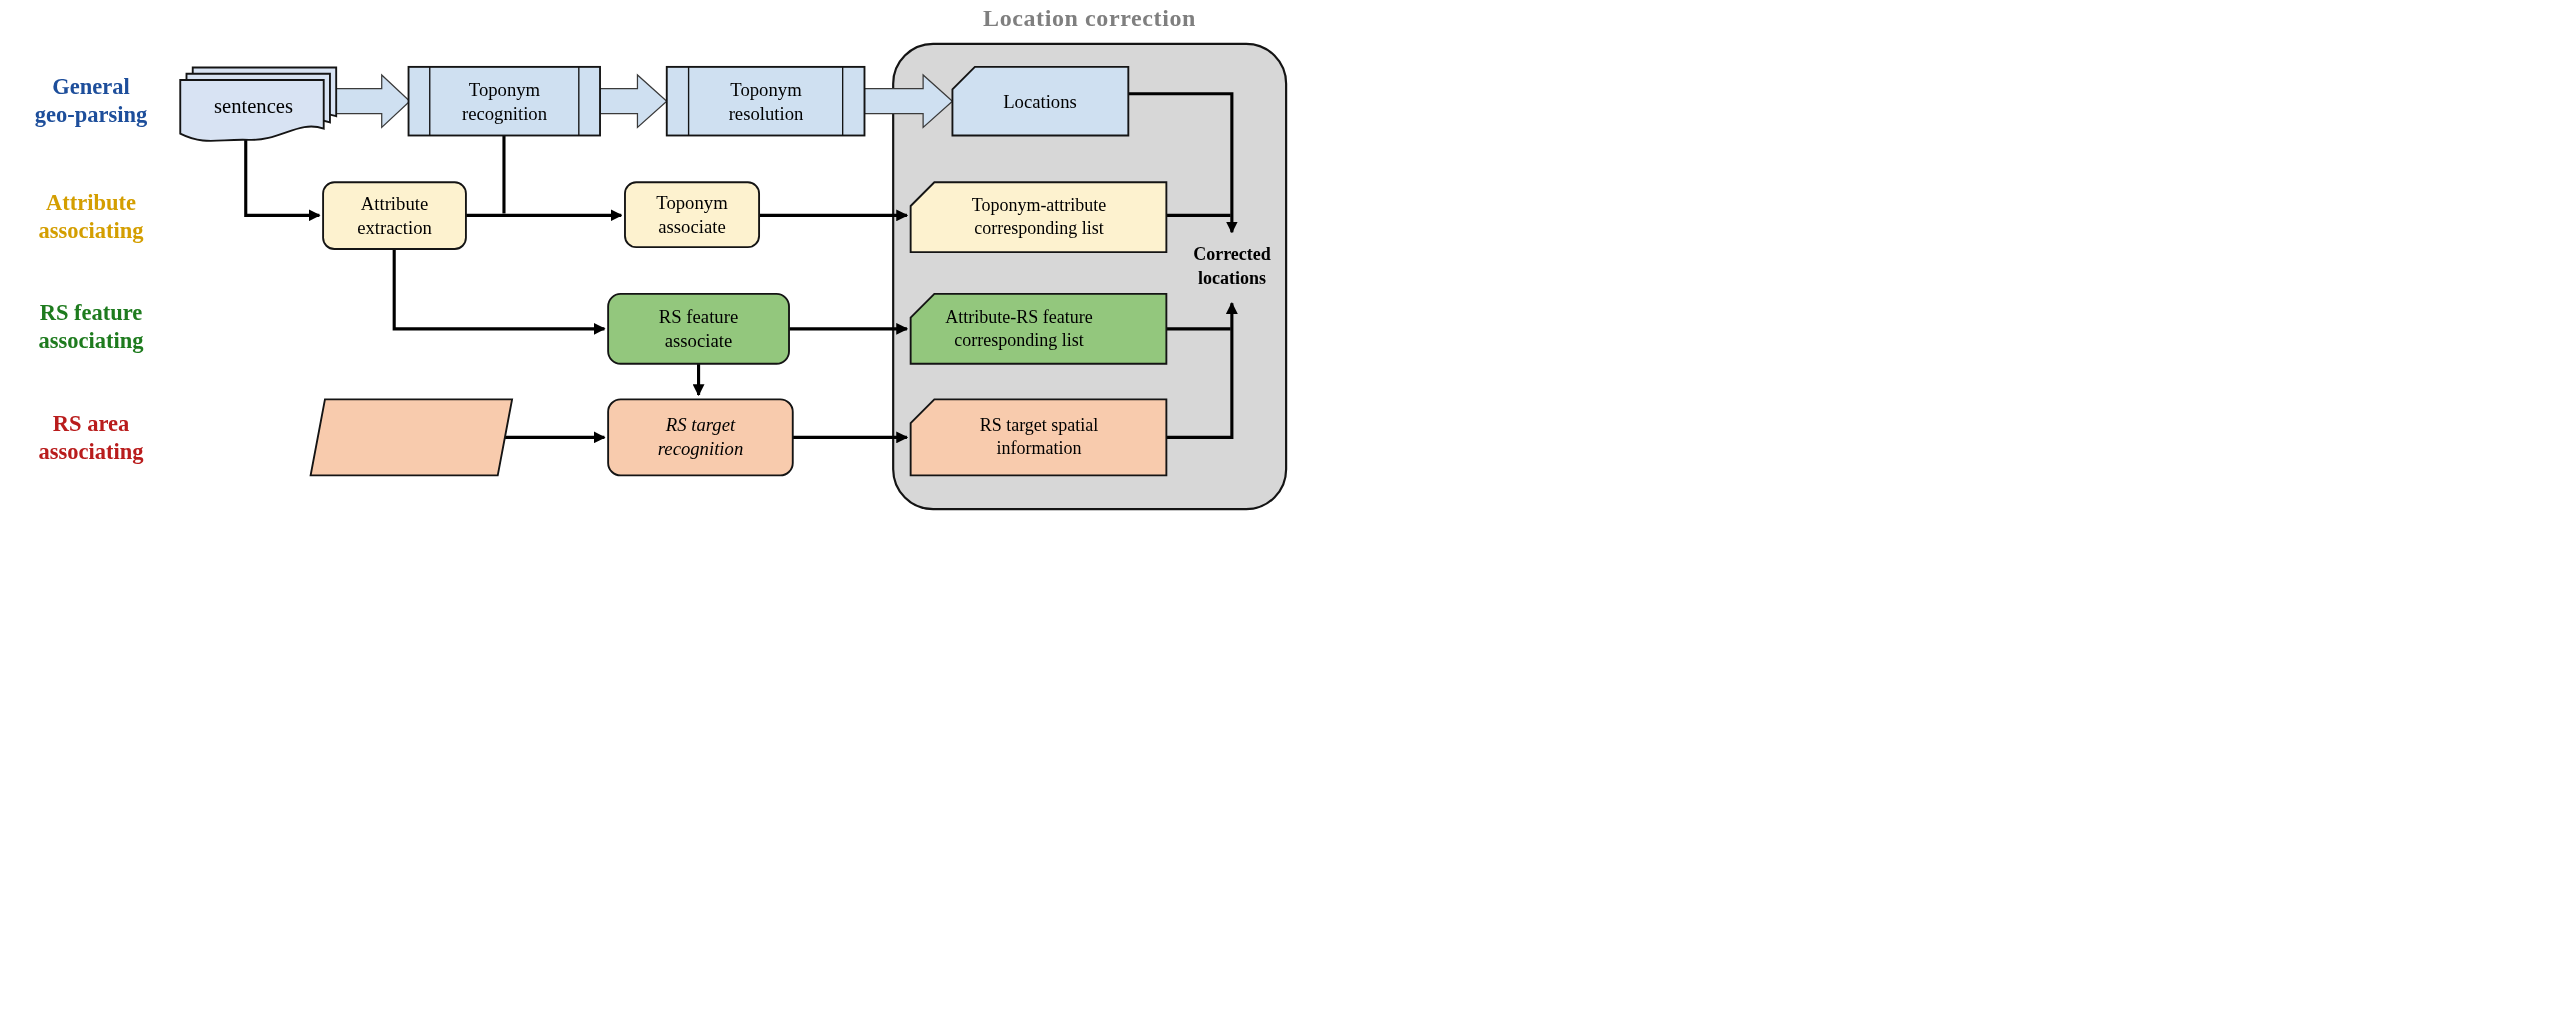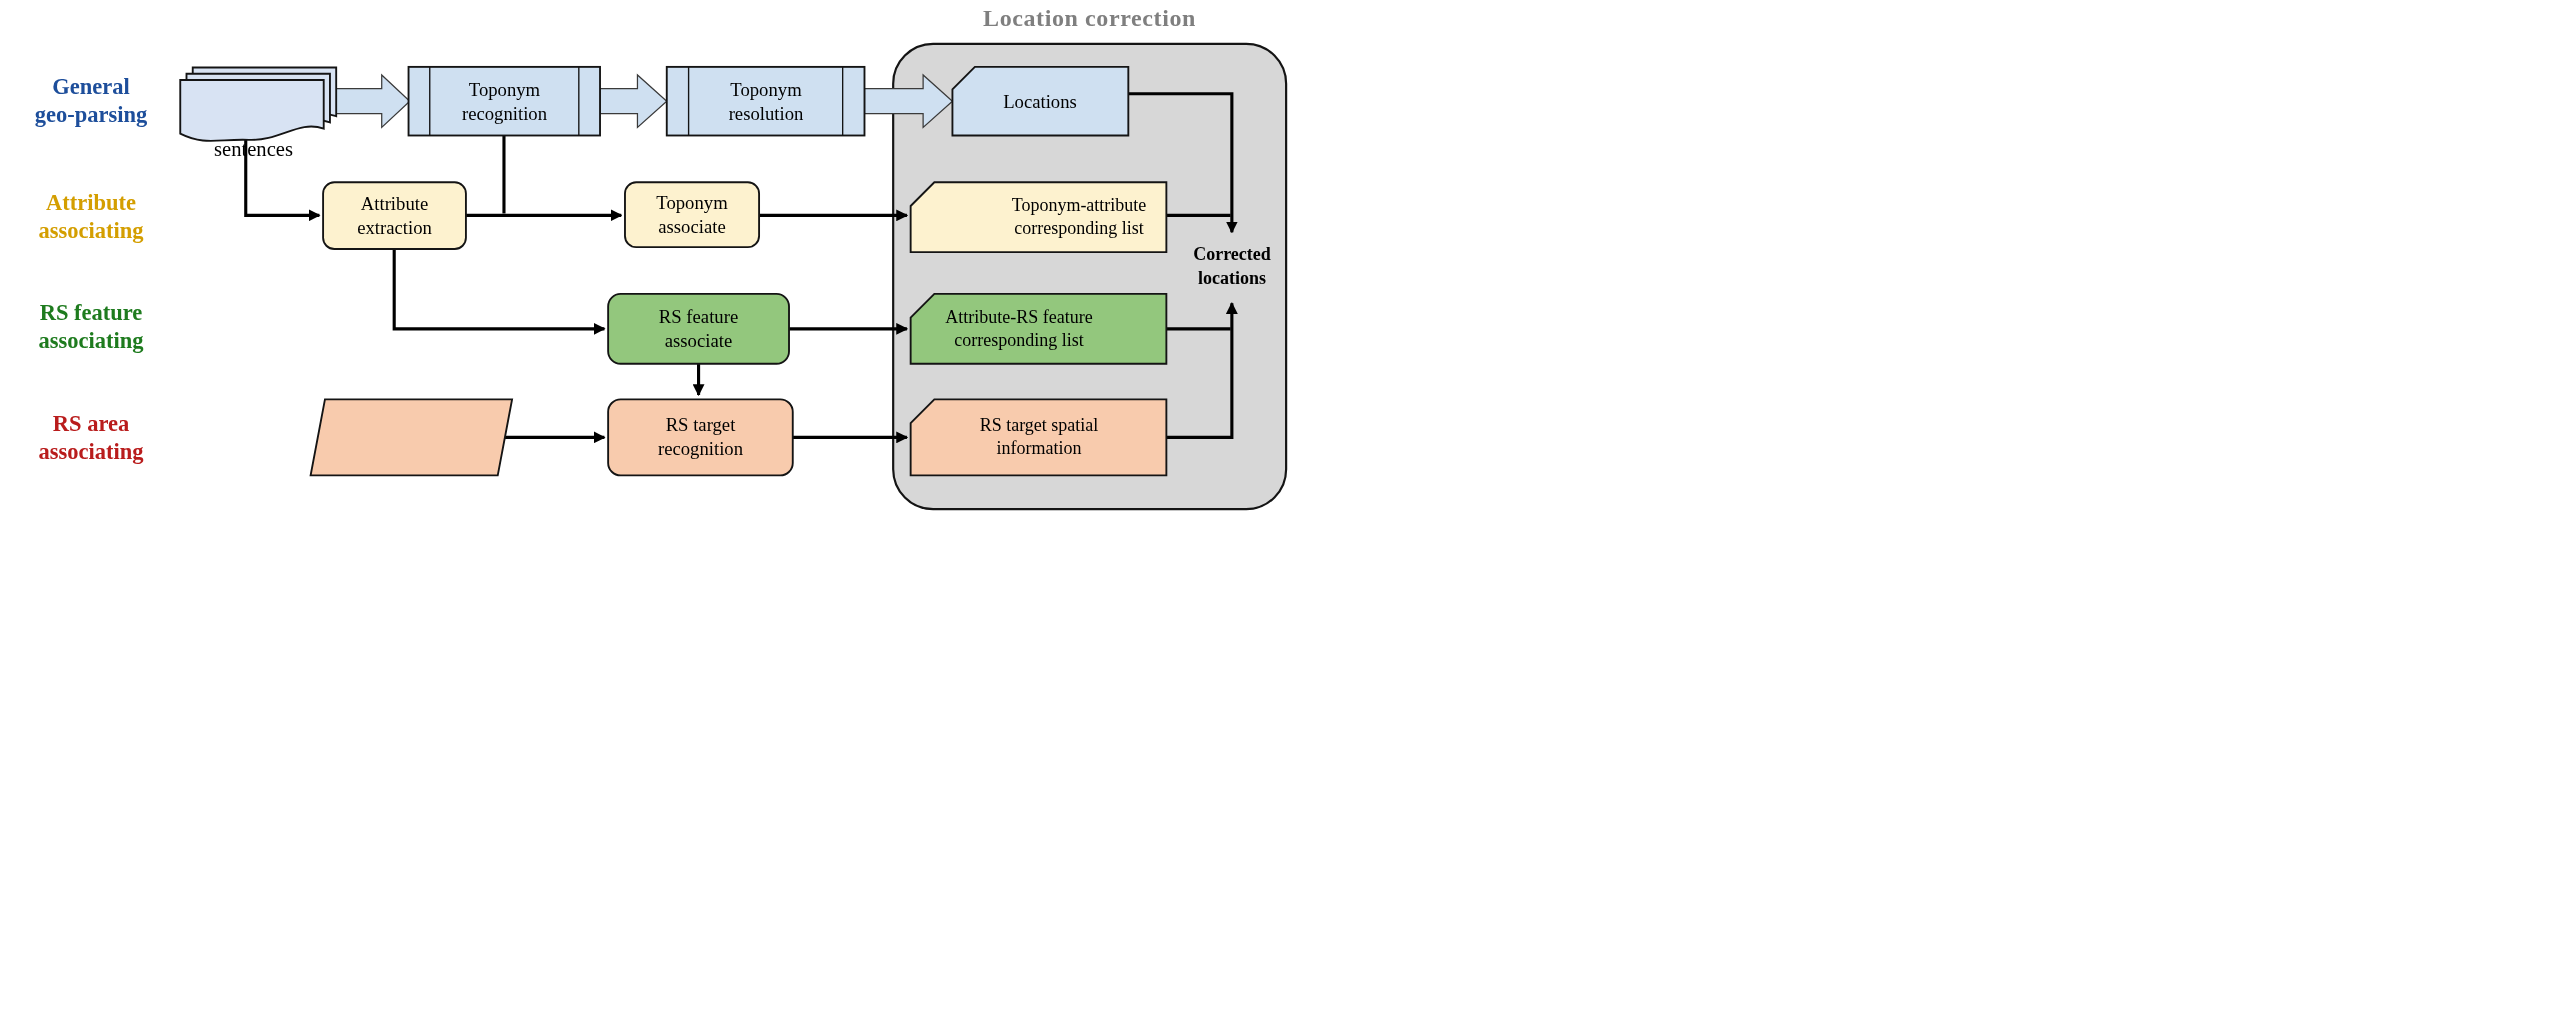--- a/index.html
+++ b/index.html
@@ -114,37 +114,37 @@
 geo-parsing</div>
 
   <div class="lbl container-title" style="left:893px; top:3.7px; width:393px; height:30px;">Location correction</div>
   <div class="lbl row-label row-label-attribute" style="left:0px; top:186px; width:182px; height:62px;">Attribute
 associating</div>
   <div class="lbl row-label row-label-rsfeature" style="left:0px; top:296px; width:182px; height:62px;">RS feature
 associating</div>
   <div class="lbl row-label row-label-rsarea" style="left:0px; top:407px; width:182px; height:62px;">RS area
 associating</div>
 
-  <div class="lbl sentences-text" style="left:182px; top:79px; width:143px; height:54px;margin-top:43px;">sentences</div>
+  <div class="lbl sentences-text" style="left:182px; top:79px; width:143px; height:54px;">sentences</div>
   <div class="lbl node-text" style="left:409px; top:67px; width:191px; height:69px;">Toponym
 recognition</div>
   <div class="lbl node-text" style="left:667px; top:67px; width:198px; height:69px;">Toponym
 resolution</div>
   <div class="lbl node-text" style="left:952px; top:67px; width:176px; height:69px;">Locations</div>
   <div class="lbl node-text" style="left:323px; top:182px; width:143px; height:67px;">Attribute
 extraction</div>
   <div class="lbl node-text" style="left:625px; top:182px; width:134px; height:65px;">Toponym
 associate</div>
-  <div class="lbl node-text-sm" style="left:911px; top:182px; width:256px; height:70px;padding-left:40px;">Toponym-attribute
+  <div class="lbl node-text-sm" style="left:911px; top:182px; width:256px; height:70px;">Toponym-attribute
 corresponding list</div>
   <div class="lbl node-text" style="left:608px; top:294px; width:181px; height:70px;">RS feature
 associate</div>
   <div class="lbl node-text-sm" style="left:911px; top:294px; width:216px; height:70px;">Attribute-RS feature
 corresponding list</div>
-  <div class="lbl node-text" style="left:608px; top:399px; width:185px; height:76px;">RS target
+  <div class="lbl node-text" style="left:608px; top:399px; width:185px; height:76px;font-style:italic;">RS target
 recognition</div>
   <div class="lbl node-text-sm" style="left:911px; top:399px; width:256px; height:76px;border-radius:28px;">RS target spatial
 information</div>
 
   <div class="lbl corrected-label" style="left:1168px; top:241px; width:128px; height:51px;">Corrected
 locations</div>
 
 </div>
 
 

